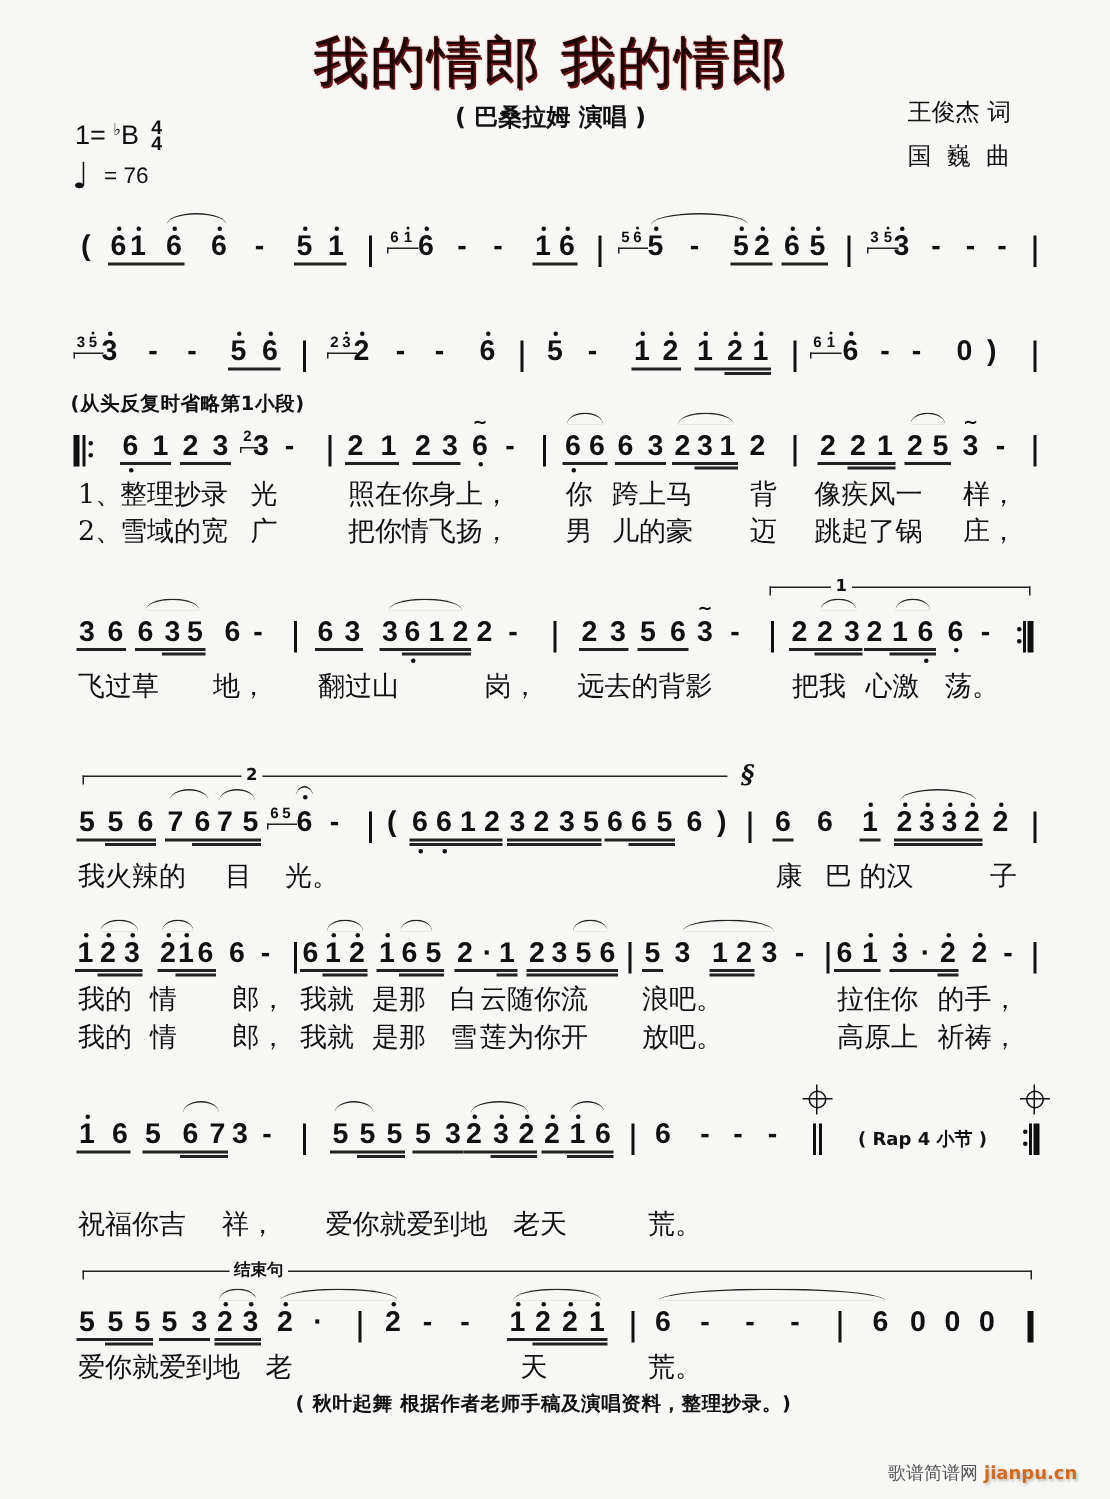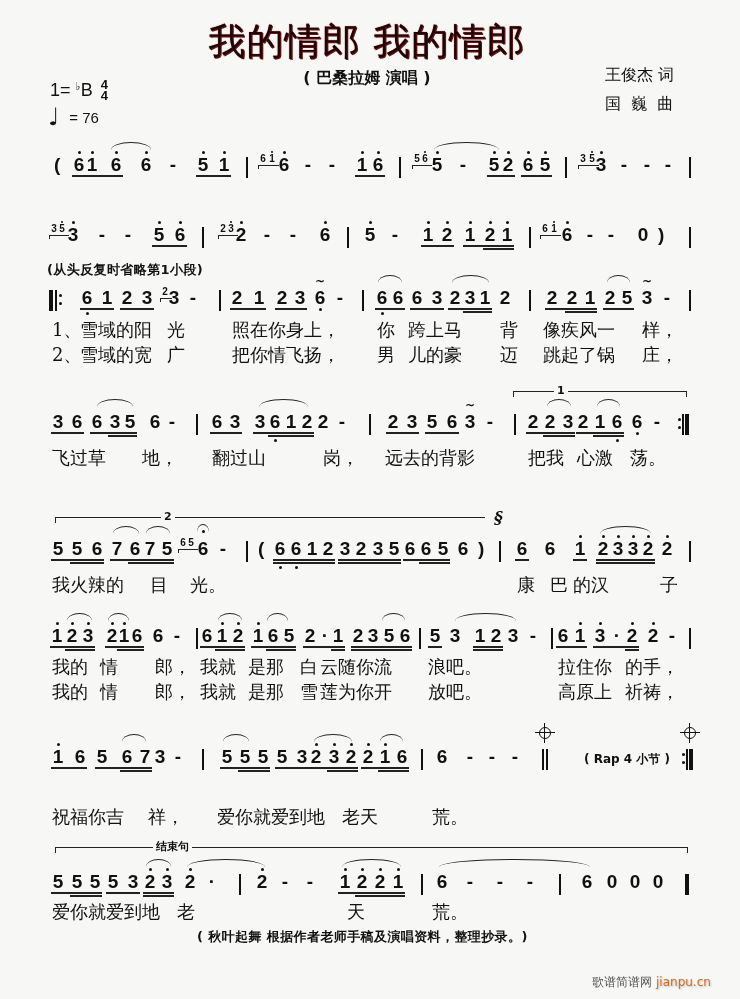--- a/index.html
+++ b/index.html
@@ -32,21 +32,21 @@
   .coda { position:absolute; width:10px; height:10px; margin-left:-6.5px; margin-top:-6.5px; border:1.5px solid #111; border-radius:50%; }
   .coda::before { content:""; position:absolute; left:4px; top:-5px; width:1.5px; height:20px; background:#111; }
   .coda::after { content:""; position:absolute; left:-5px; top:4px; width:20px; height:1.5px; background:#111; }
   .segno { position:absolute; margin-left:-6px; margin-top:-10px; font:bold italic 17px "DejaVu Serif", serif; line-height:20px; }
 
   .lyr { position:absolute; left:0; width:740px; height:22px; }
   .ly { position:absolute; top:0; line-height:22px; font-family:"DejaVu Serif", serif; font-size:18px; white-space:pre; color:#111; }
   .anno { position:absolute; font:bold 13px "DejaVu Sans", sans-serif; line-height:16px; white-space:pre; letter-spacing:0.4px; }
   .wm { position:absolute; left:592px; top:974px; font-size:12px; line-height:16px; white-space:nowrap; }
   .wm .cn { color:#555; font-family:"DejaVu Serif", serif; }
-  .wm .url { color:#d2691e; font-family:"DejaVu Sans", sans-serif; font-weight:normal; text-shadow:1px 1px 2px #bbb; margin-left:4px; }
+  .wm .url { color:#d2691e; font-family:"DejaVu Sans", sans-serif; font-weight:bold; text-shadow:1px 1px 2px #bbb; margin-left:4px; }
 </style>
 </head>
 <body>
 
 <div class="sheet">
 
   <div class="title">我的情郎 我的情郎</div>
   <div class="performer">( 巴桑拉姆 演唱 )</div>
   <div class="credit" style="top:65px">王俊杰 词</div>
   <div class="credit" style="top:94px">国  巍  曲</div>
@@ -239,21 +239,21 @@
       <span class="nt" style="left: 627px;">5</span>
       <span class="ul" style="left: 603px; top: 9px; width: 31px;"></span>
       <span class="slur" style="left: 607px; width: 23px;"></span>
       <span class="nt" style="left: 647px;">3</span>
       <span class="tr" style="left: 647px;">~</span>
       <span class="nt" style="left: 667px;">-</span>
       <span class="bar" style="left: 690px;"></span>
     </div>
   <div class="lyr" style="top:319px">
       <span class="ly" style="left: 52px;">1、</span>
-      <span class="ly" style="left: 80px;">雪域的阳</span>
+      <span class="ly" style="left: 80px;">整理抄录</span>
       <span class="ly" style="left: 167px;">光</span>
       <span class="ly" style="left: 232px;">照在你身上，</span>
       <span class="ly" style="left: 377px;">你</span>
       <span class="ly" style="left: 408px;">跨上马</span>
       <span class="ly" style="left: 500px;">背</span>
       <span class="ly" style="left: 543px;">像疾风一</span>
       <span class="ly" style="left: 642px;">样，</span>
     </div>
   <div class="lyr" style="top:344px">
       <span class="ly" style="left: 52px;">2、</span>
@@ -559,21 +559,21 @@
       <span class="ul" style="left: 378px; top: 12px; width: 31px;"></span>
       <span class="slur" style="left: 380px; width: 23px;"></span>
       <span class="bar" style="left: 422px;"></span>
       <span class="nt" style="left: 442px;">6</span>
       <span class="nt" style="left: 470px;">-</span>
       <span class="nt" style="left: 492px;">-</span>
       <span class="nt" style="left: 515px;">-</span>
       <span class="bar" style="left: 543px;"></span>
       <span class="bar" style="left: 547px;"></span>
       <span class="coda" style="left: 545px; top: -25px;"></span>
-      <span class="tx small" style="left: 584px;">( Rap 4 小节 )</span>
+      <span class="tx small" style="left: 572px;">( Rap 4 小节 )</span>
       <span class="dot" style="left: 683px; top: -5px;"></span>
       <span class="dot" style="left: 683px; top: 3px;"></span>
       <span class="bar" style="left: 687px;"></span>
       <span class="bar thick" style="left: 691px;"></span>
       <span class="coda" style="left: 690px; top: -25px;"></span>
     </div>
   <div class="lyr" style="top:806px">
       <span class="ly" style="left: 52px;">祝福你吉</span>
       <span class="ly" style="left: 148px;">祥，</span>
       <span class="ly" style="left: 217px;">爱你就爱到地</span>

